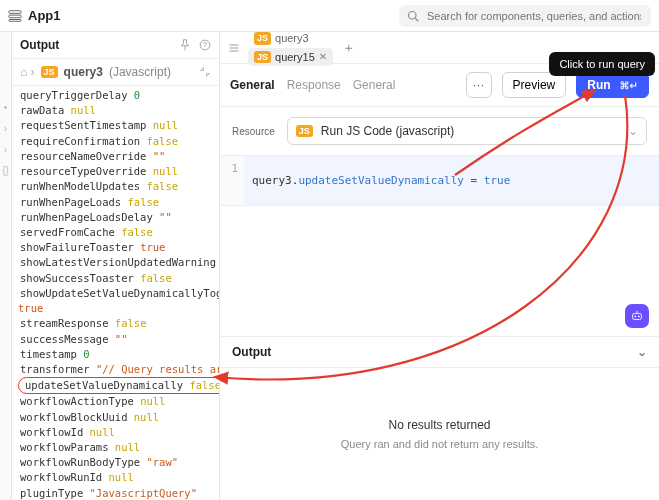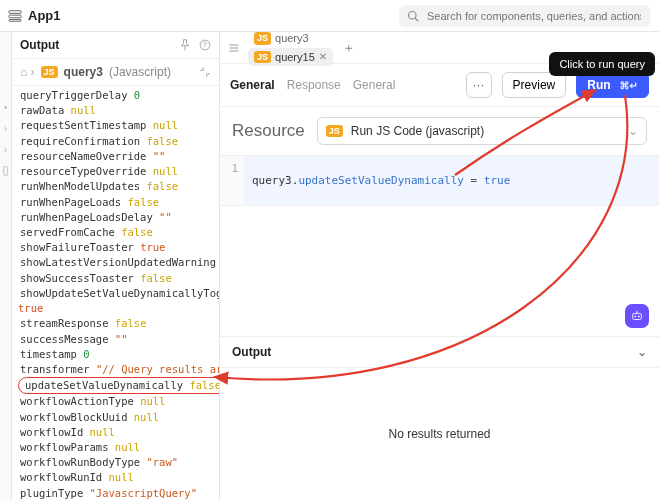--- a/index.html
+++ b/index.html
@@ -120,21 +120,21 @@
   .btn.more { padding:5px 6px; color:#666;}
   .btn.primary {
     background:#3b5bff; border-color:#3b5bff; color:#fff; font-weight:600;
     display:flex; align-items:center; gap:9px;
   }
   .kbd { font-size:10px; opacity:.85; }
   .ed-resource {
     display:flex; align-items:center; gap:12px; padding:10px 12px;
     border-bottom:1px solid #eee;
   }
-  .ed-resource label { color:#666; font-size:17px; }
+  .ed-resource label { color:#666; font-size:10px; }
   .res-select {
     flex:1; display:flex; align-items:center; gap:8px;
     border:1px solid #d8d8d8; border-radius:6px; padding:6px 8px;
     font-size:12px; color:#333;
   }
   .res-select .caret { margin-left:auto; color:#aaa; }
   .codeblock {
     display:flex; font-family: ui-monospace,SFMono-Regular,Menlo,monospace;
     font-size:11px; border-bottom:1px solid #eee;
     background:#fff;
@@ -294,20 +294,21 @@
           </svg>
       </div>
     </div>
 
     <div class="output-head">
       <span>Output</span>
       <span class="icon" style="color:#888">⌄</span>
     </div>
     <div class="output-body">
       <div class="t">No results returned</div>
+      <div class="s">Query ran and did not return any results.</div>
     </div>
   </div>
 </div>
 
 <svg class="anno" width="659" height="500">
   <defs>
     <marker id="ah" markerWidth="8" markerHeight="8" refX="6" refY="3" orient="auto">
       <path d="M0,0 L7,3 L0,6 Z" fill="#e23b2e"></path>
     </marker>
   </defs>

